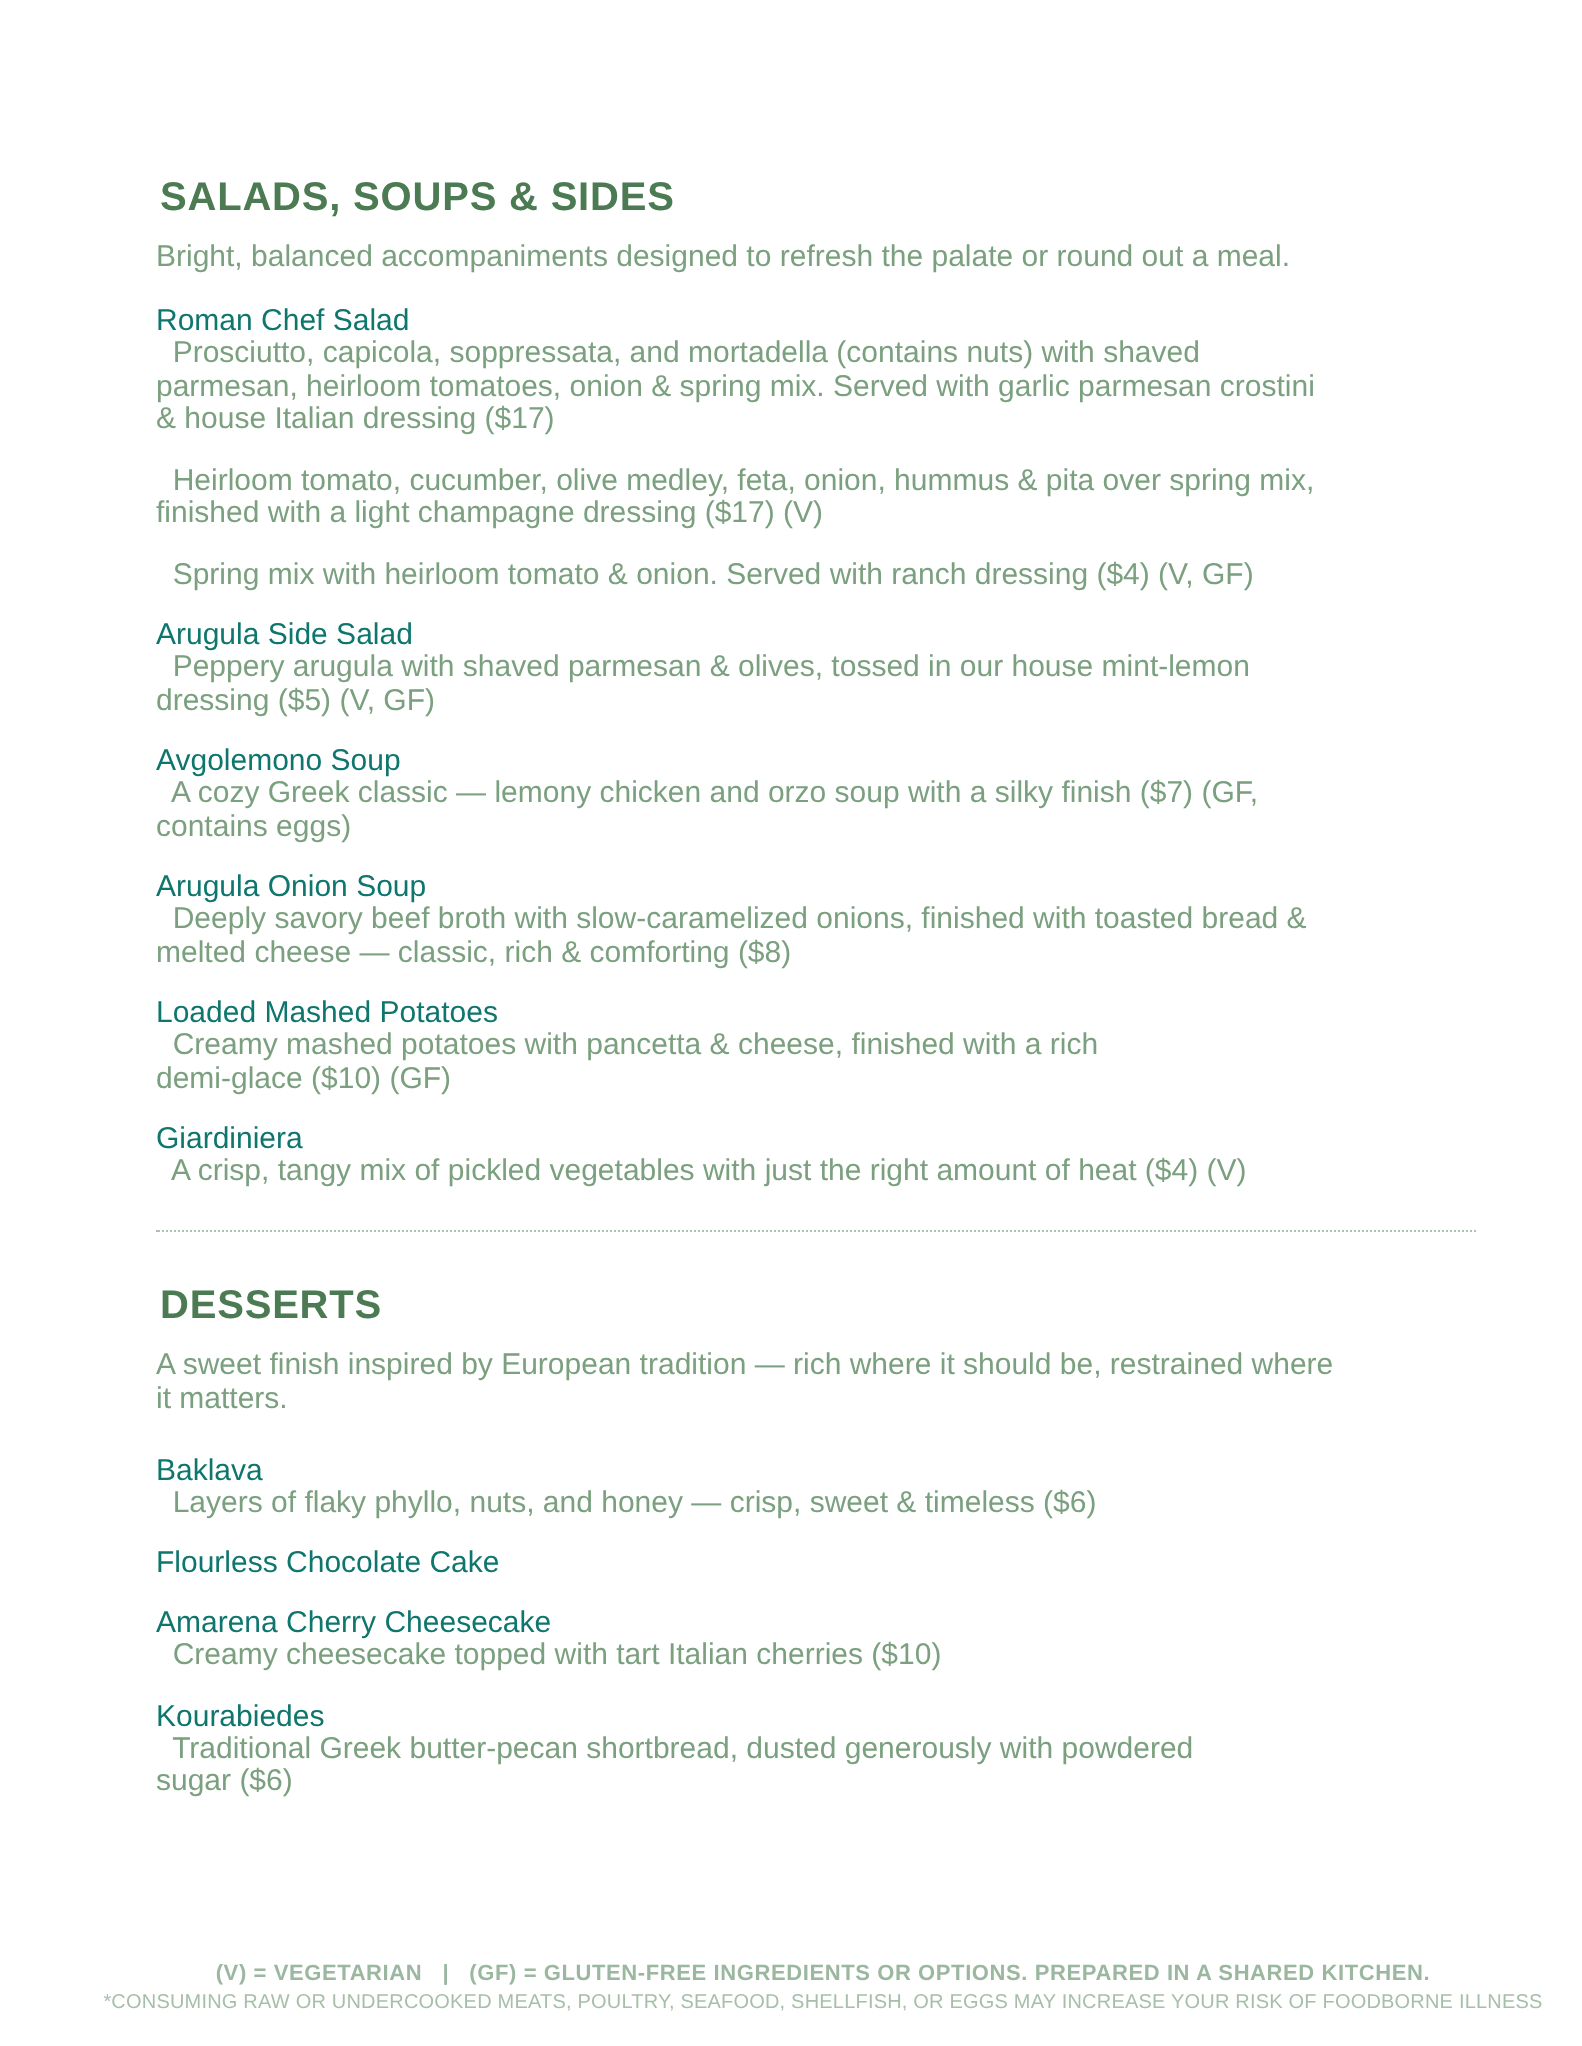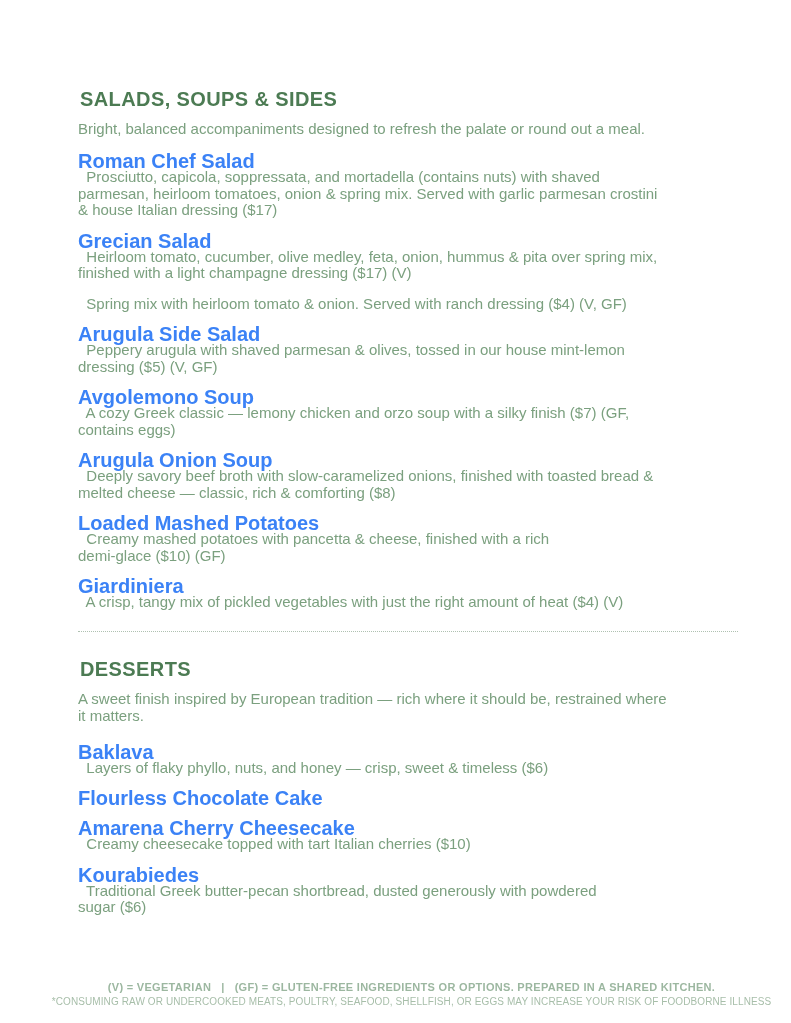--- a/index.html
+++ b/index.html
@@ -30,23 +30,23 @@
   .intro {
     font-size: 15px;
     color: #7ba07f;
     line-height: 17px;
     white-space: pre;
     margin-bottom: 16px;
   }
   .intro.desserts { margin-bottom: 20px; }
   .menu-item { margin-bottom: 14px; }
   .item-name {
-    font-size: 20px;
-    font-weight: bold;
-    color: #3b82f6;
+    font-size: 15px;
+    font-weight: normal;
+    color: #0f766e;
     line-height: 16px;
   }
   .item-desc {
     font-size: 15px;
     color: #7ba07f;
     line-height: 16.5px;
     white-space: pre;
   }
   .divider {
     border: none;
@@ -90,21 +90,20 @@
       <p class="intro">Bright, balanced accompaniments designed to refresh the palate or round out a meal.</p>
 
       <div class="menu-item">
         <div class="item-name">Roman Chef Salad</div>
         <div class="item-desc">  Prosciutto, capicola, soppressata, and mortadella (contains nuts) with shaved
 parmesan, heirloom tomatoes, onion &amp; spring mix. Served with garlic parmesan crostini
 &amp; house Italian dressing ($17)</div>
       </div>
 
       <div class="menu-item">
-        <div class="item-name">Grecian Salad</div>
         <div class="item-desc">  Heirloom tomato, cucumber, olive medley, feta, onion, hummus &amp; pita over spring mix,
 finished with a light champagne dressing ($17) (V)</div>
       </div>
 
       <div class="menu-item">
         <div class="item-desc">  Spring mix with heirloom tomato &amp; onion. Served with ranch dressing ($4) (V, GF)</div>
       </div>
 
       <div class="menu-item">
         <div class="item-name">Arugula Side Salad</div>

